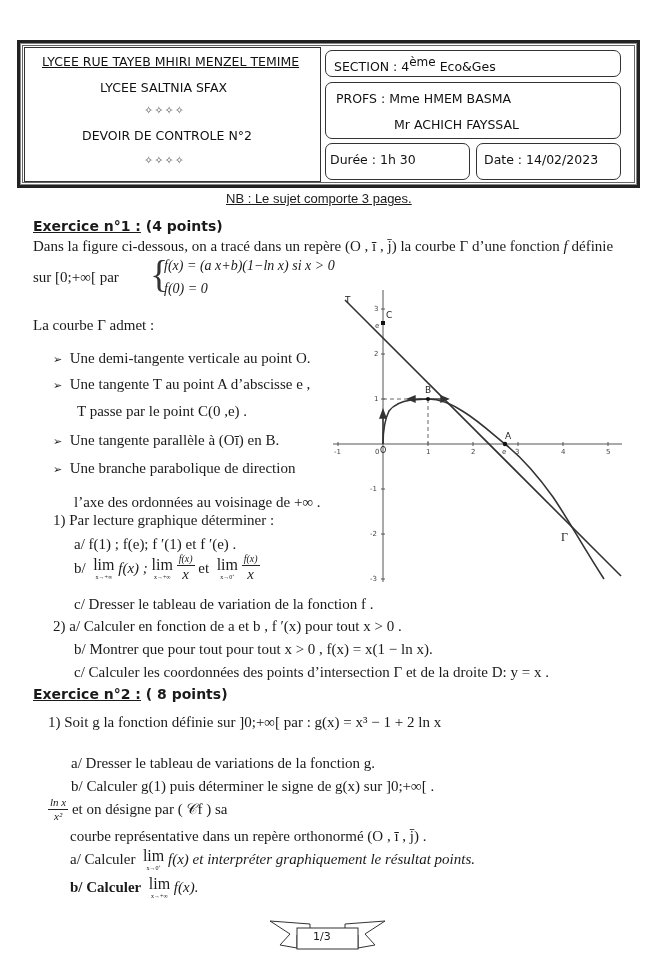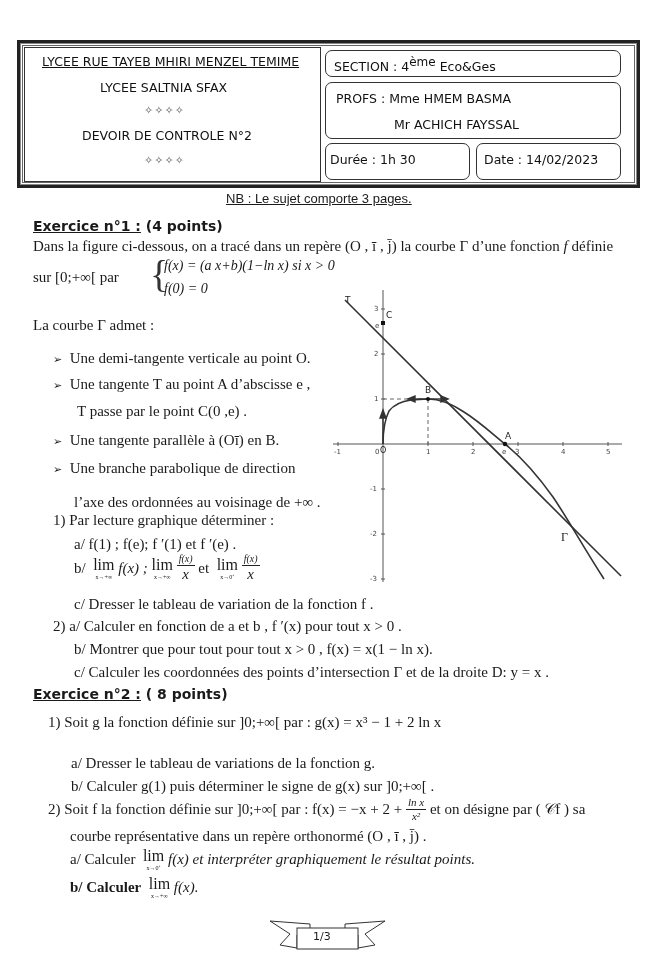--- a/index.html
+++ b/index.html
@@ -159,21 +159,20 @@
   </g>
   <text x="561" y="541" font-family="Liberation Serif, serif" font-size="12" fill="#222">Γ</text>
 </svg>
 
 <div class="abs ex-title" style="left:33px;top:686px;"><u>Exercice n°2 :</u><span> ( 8 points)</span></div>
 <div class="abs body-t" style="left:48px;top:714px;">1)  Soit g la fonction définie sur  ]0;+∞[  par :  g(x) = x³ − 1 + 2 ln x</div>
 <div class="abs body-t" style="left:71px;top:755px;">a/ Dresser le tableau de  variations de la fonction g.</div>
 <div class="abs body-t" style="left:71px;top:778px;">b/ Calculer g(1)  puis déterminer le signe de g(x)  sur ]0;+∞[  .</div>
 
 <div class="abs body-t" style="left:48px;top:797px;">
-  <span style="vertical-align:middle;">2)  Soit  f  la fonction définie sur  ]0;+∞[  par :  f(x) = −x + 2 +</span>
   <span class="frac small it"><span class="n">ln x</span><span class="d">x²</span></span>
   <span style="vertical-align:middle;"> et on désigne par ( 𝒞f ) sa</span>
 </div>
 <div class="abs body-t" style="left:70px;top:828px;">courbe représentative dans un repère orthonormé (O , ī , j̄) .</div>
 
 <div class="abs body-t" style="left:70px;top:848px;">
   <span style="vertical-align:middle;">a/ Calculer</span>&nbsp;
   <span class="lim"><span class="l">lim</span><span class="s">x→0⁺</span></span>
   <span class="it" style="vertical-align:middle;">f(x)  et interpréter graphiquement le résultat points.</span>
 </div>

